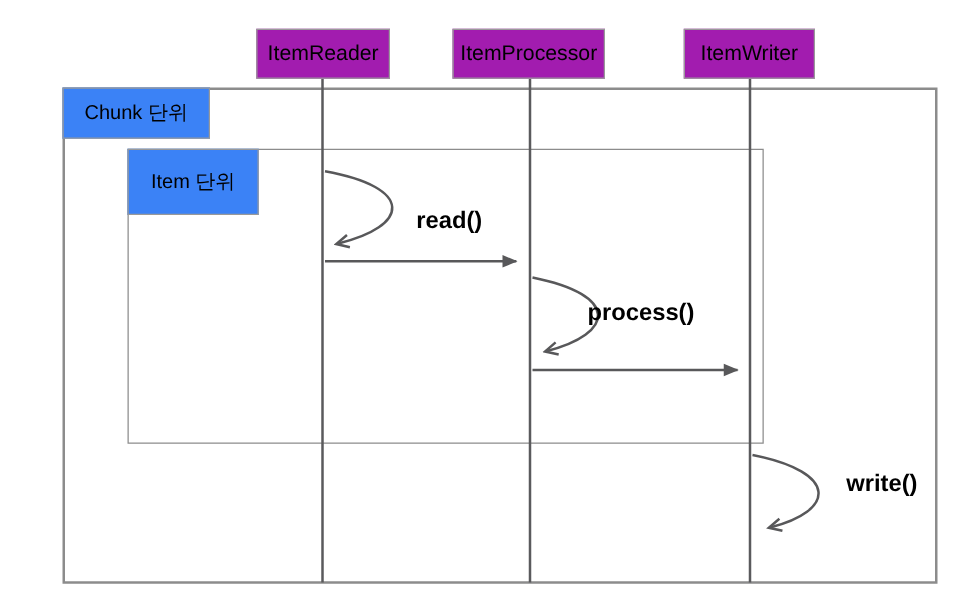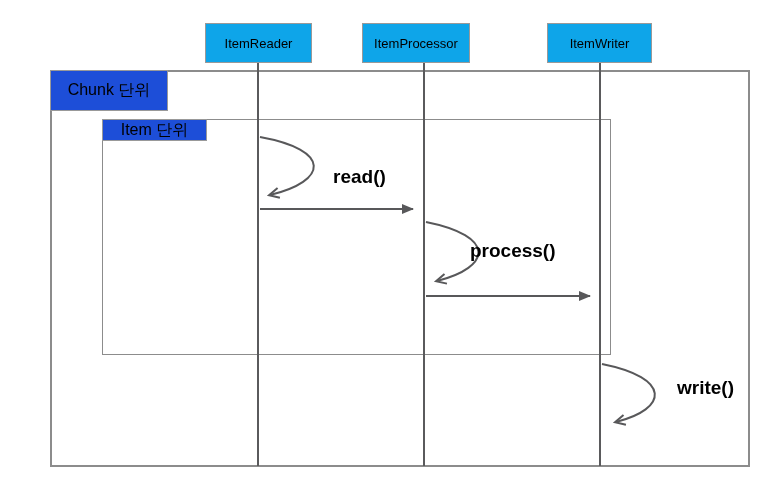--- a/index.html
+++ b/index.html
@@ -12,58 +12,58 @@
     position: relative;
     width: 784px;
     height: 488px;
     background: #ffffff;
     overflow: hidden;
   }
   .actor-box {
     position: absolute;
     top: 23px;
     height: 40px;
-    background: #0ea5e9;
+    background: #a21caf;
     border: 1px solid #999999;
     box-sizing: border-box;
     display: flex;
     align-items: center;
     justify-content: center;
-    font-size: 13px;
+    font-size: 17px;
     color: #000000;
     z-index: 4;
   }
   .actor-reader    { left: 205px; width: 107px; }
-  .actor-processor { left: 362px; width: 108px; justify-content: center; }
+  .actor-processor { left: 362px; width: 122px; justify-content: center; }
   .actor-writer    { left: 547px; width: 105px; }
 
   .frame {
     position: absolute;
     border: 2px solid #8c8c8c;
     box-sizing: border-box;
     background: transparent;
     z-index: 1;
   }
   .frame-chunk { left: 50px;  top: 70px;  width: 700px; height: 397px; }
   .frame-item  { left: 102px; top: 119px; width: 509px; height: 236px; border-width: 1.5px; }
 
   .frame-label {
     position: absolute;
-    background: #1d4ed8;
+    background: #3b82f6;
     border: 1px solid #999999;
     box-sizing: border-box;
     display: flex;
     align-items: center;
     justify-content: center;
     font-size: 16px;
     color: #000000;
     z-index: 2;
   }
   .label-chunk { left: 50px;  top: 70px;  width: 118px; height: 41px; }
-  .label-item  { left: 102px; top: 119px; width: 105px; height: 22px; }
+  .label-item  { left: 102px; top: 119px; width: 105px; height: 53px; }
 
   .lines-svg {
     position: absolute;
     left: 0; top: 0;
     width: 784px; height: 488px;
     z-index: 3;
     pointer-events: none;
   }
   .msg-label {
     position: absolute;

